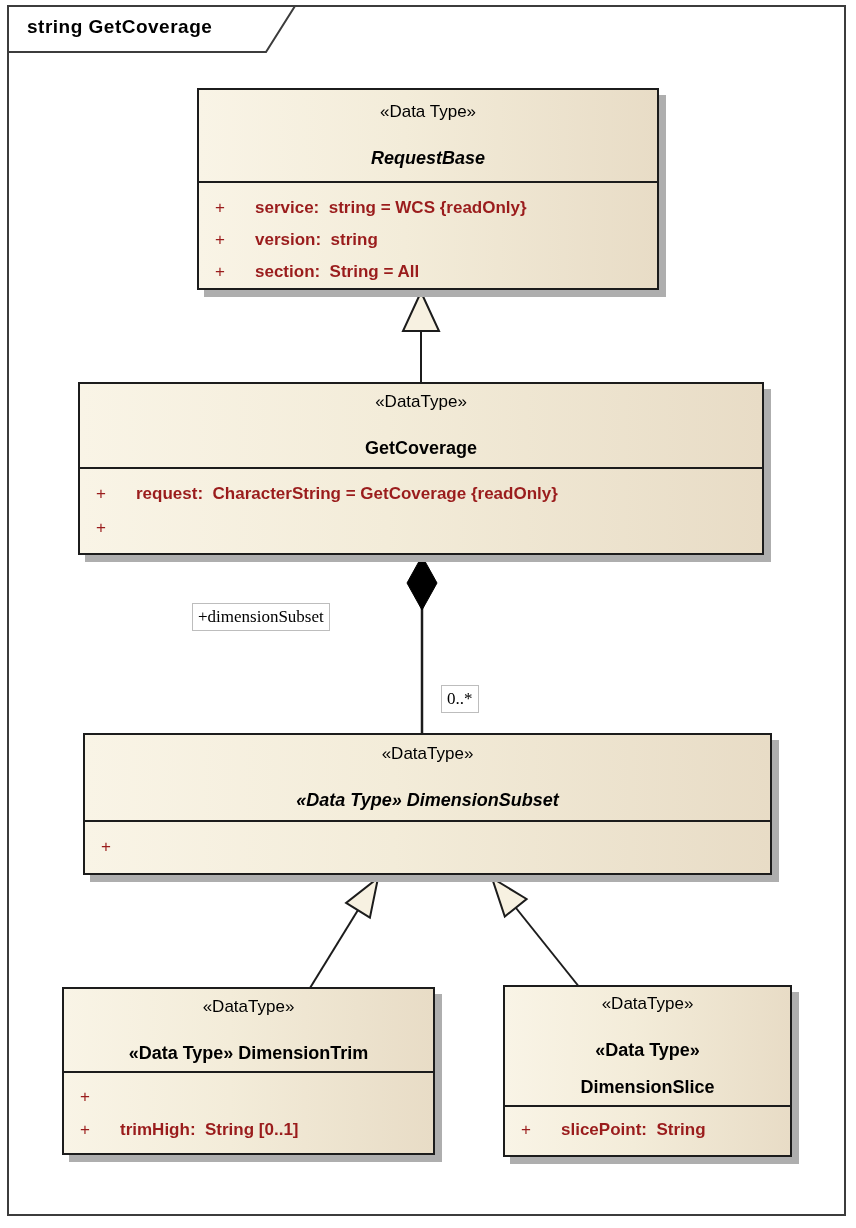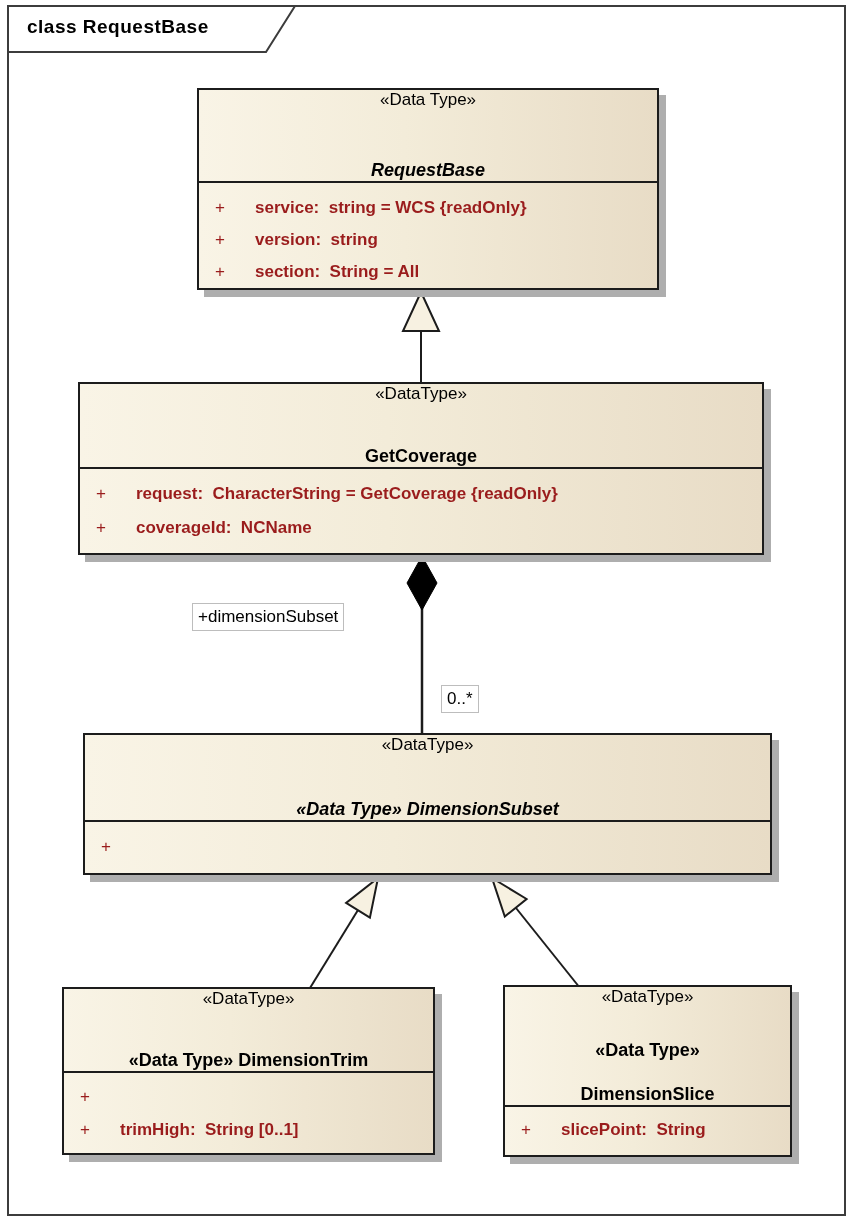--- a/index.html
+++ b/index.html
@@ -18,47 +18,47 @@
 
   .conn-svg { position: absolute; left: 0; top: 0; z-index: 1; }
 
   .class-box {
     position: absolute; z-index: 2;
     border: 2px solid #1c1c1c;
     background: linear-gradient(90deg, #f9f4e6 0%, #f3ecd9 45%, #e8dcc6 100%);
     box-shadow: 7px 7px 0 0 #aeaeae;
   }
   .hdr {
-    display: flex; flex-direction: column; justify-content: space-between; align-items: center;
+    display: flex; flex-direction: column; justify-content: center; align-items: center;
     border-bottom: 2px solid #1c1c1c; text-align: center;
   }
   .stereotype { font-size: 17px; color: #000; }
   .cls-name { font-size: 18px; font-weight: bold; color: #000; margin-top: 26px; }
   .cls-name.italic { font-style: italic; }
   .cls-name.line2 { margin-top: 16px; }
   .attrs { padding-left: 16px; }
   .attr-row { display: flex; align-items: baseline; color: #9a1c1c; font-size: 17px; }
   .attr-row .vis { width: 40px; }
   .attr-row .atext { white-space: pre; font-weight: bold; }
 
   .edge-label {
     position: absolute; z-index: 3; background: #ffffff;
     border: 1px solid #bdbdbd; color: #000; font-size: 17px;
-    padding: 2px 5px; line-height: 22px;
+    padding: 2px 5px; line-height: 22px; font-family: Liberation Serif, serif;
   }
 </style>
 </head>
 <body>
 
 <div class="frame"></div>
 
 <svg class="tab-svg" width="300" height="52">
   <polygon points="1,1 288,1 259,47 1,47" fill="#ffffff" stroke="#3c3c3c" stroke-width="2"></polygon>
 </svg>
-<div class="tab-title">class RequestBase</div>
+<div class="tab-title">string GetCoverage</div>
 
 <svg class="conn-svg" width="856" height="1228">
 
   <g>
     <line x1="421" y1="331" x2="421" y2="385" stroke="#1c1c1c" stroke-width="2"></line>
     <polygon points="421,292 403,331 439,331" fill="#f7f1e1" stroke="#1c1c1c" stroke-width="2"></polygon>
   </g>
 
   <g>
     <line x1="422" y1="600" x2="422" y2="736" stroke="#1c1c1c" stroke-width="2.5"></line>
@@ -102,21 +102,20 @@
     <div class="stereotype">«DataType»</div>
     <div class="cls-name">GetCoverage</div>
   </div>
   <div class="attrs" style="padding-top:8px;">
     <div class="attr-row" style="line-height:34px;">
       <span class="vis">+</span>
       <span class="atext">request:  CharacterString = GetCoverage {readOnly}</span>
     </div>
     <div class="attr-row" style="line-height:34px;">
       <span class="vis">+</span>
-      <span class="atext">coverageId:  NCName</span>
     </div>
   </div>
 </div>
 
 <div class="edge-label" style="left:192px; top:603px;">+dimensionSubset</div>
 <div class="edge-label" style="left:441px; top:685px;">0..*</div>
 
 <div class="class-box" style="left:83px; top:733px; width:689px; height:142px;">
   <div class="hdr" style="height:87px;">
     <div class="stereotype">«DataType»</div>

